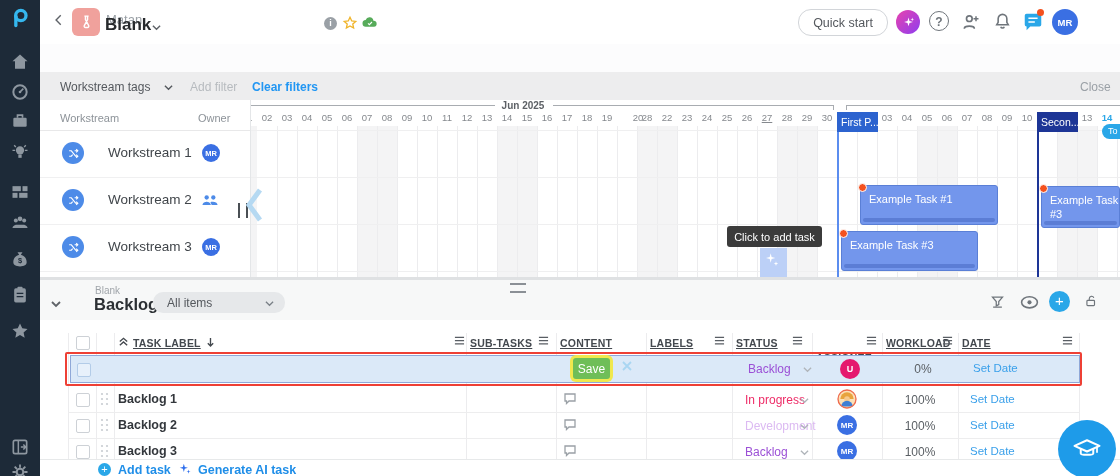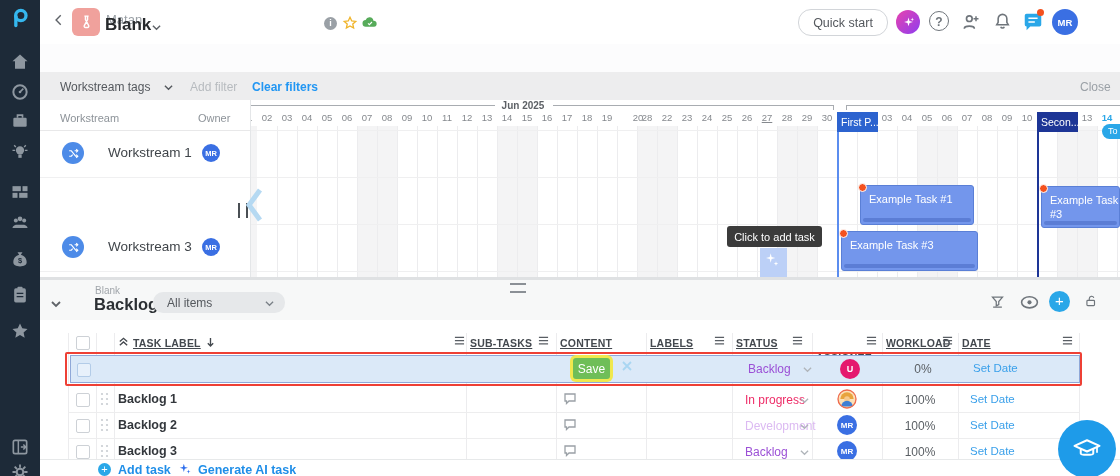--- a/index.html
+++ b/index.html
@@ -318,20 +318,35 @@
 
         <div class="ws-row" style="top:30px">
           <div class="ws-circle" style="background:#4d8be8">
             <svg viewBox="0 0 24 24" width="13" height="13">
                 <path d="M4 7h4l8 10h4M4 17h4l2.4-3M14 7h6M17 4l3 3-3 3M17 14l3 3-3 3" fill="none" stroke="#fff" stroke-width="2"></path>
               </svg>
           </div>
           <span class="ws-name">Workstream 1</span>
           <div class="avatar abs" style="left:162px;top:14px;width:18px;height:18px;background:#3a6fe3;font-size:7.5px">MR</div>
         </div>
+        <div class="ws-row" style="top:77px">
+          <div class="ws-circle" style="background:#4d8be8">
+            <svg viewBox="0 0 24 24" width="13" height="13">
+                <path d="M4 7h4l8 10h4M4 17h4l2.4-3M14 7h6M17 4l3 3-3 3M17 14l3 3-3 3" fill="none" stroke="#fff" stroke-width="2"></path>
+              </svg>
+          </div>
+          <span class="ws-name">Workstream 2</span>
+          <div class="abs" style="left:160px;top:13px;width:20px;height:20px;color:#4d8be8">
+            <svg viewBox="0 0 24 24">
+                <circle cx="8" cy="9" r="2.6" fill="currentColor"></circle>
+                <circle cx="16" cy="9" r="2.6" fill="currentColor"></circle>
+                <path d="M3 18c0-3.2 4-4 5-4s5 .8 5 4zM12.5 14.6c1.5-.8 8.5-.6 8.5 3.4h-7" fill="currentColor"></path>
+              </svg>
+          </div>
+        </div>
         <div class="ws-row" style="top:124px">
           <div class="ws-circle" style="background:#4d8be8">
             <svg viewBox="0 0 24 24" width="13" height="13">
                 <path d="M4 7h4l8 10h4M4 17h4l2.4-3M14 7h6M17 4l3 3-3 3M17 14l3 3-3 3" fill="none" stroke="#fff" stroke-width="2"></path>
               </svg>
           </div>
           <span class="ws-name">Workstream 3</span>
           <div class="avatar abs" style="left:162px;top:14px;width:18px;height:18px;background:#3a6fe3;font-size:7.5px">MR</div>
         </div>
       </div>
@@ -419,21 +434,21 @@
         <div class="rowline" style="top:77px"></div>
         <div class="rowline" style="top:124px"></div>
         <div class="rowline" style="top:171px"></div>
 
         <div class="vline" style="left:587px;background:#5b8def"></div>
         <div class="phase" style="left: 587px; width: 41px; background: rgb(44, 99, 207);">First P...</div>
         <div class="vline" style="left:787px;background:#1d3596"></div>
         <div class="phase" style="left: 787px; width: 41px; background: rgb(29, 53, 150);">Secon...</div>
         <div class="abs" style="left:852px;top:24px;width:18px;height:15px;border-radius:8px 0 0 8px;background:#2aa7e8;color:#fff;font-size:9px;line-height:15px;padding-left:6px;box-sizing:border-box">To</div>
 
-        <div class="gtask" style="left:610px;top:85px;width:114px;height:40px">Example Task #1</div>
+        <div class="gtask" style="left:610px;top:85px;width:138px;height:40px">Example Task #1</div>
         <div class="gtask" style="left:591px;top:131px;width:137px;height:40px">Example Task #3</div>
         <div class="gtask" style="left:791px;top:86px;width:79px;height:42px">Example Task #3</div>
 
         <div class="abs" style="left:510px;top:148px;width:27px;height:29px;background:#bcd0f7">
           <svg viewBox="0 0 24 24" width="16" height="16" style="margin:4px">
               <path d="M10 2l1.4 5.6L17 9l-5.6 1.4L10 16l-1.4-5.6L3 9l5.6-1.4z" fill="#fff"></path>
               <path d="M18 14l.8 2.6 2.6.8-2.6.8L18 21l-.8-2.8-2.6-.8 2.6-.8z" fill="#fff"></path>
             </svg>
         </div>
         <div class="abs" style="left:477px;top:126px;width:95px;height:21px;background:#3b3b3b;border-radius:3px;color:#fff;font-size:11px;display:flex;align-items:center;justify-content:center;white-space:nowrap">Click to add task</div>

